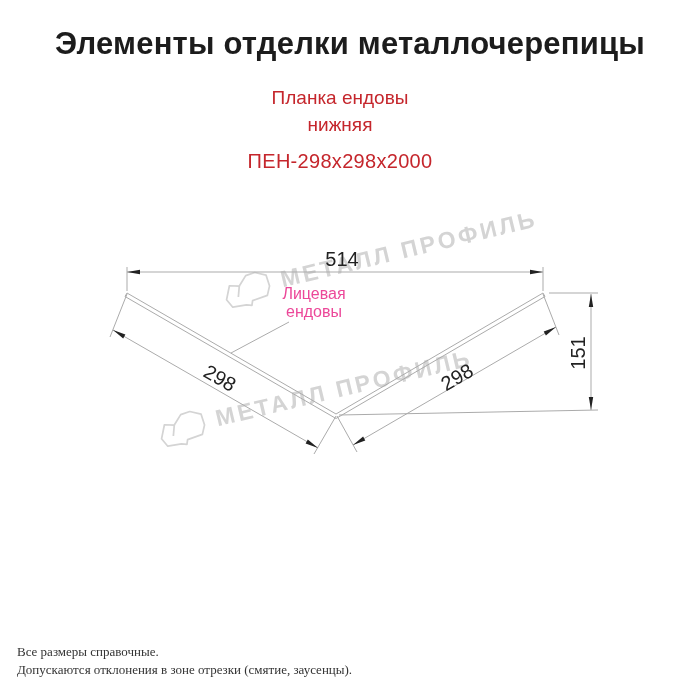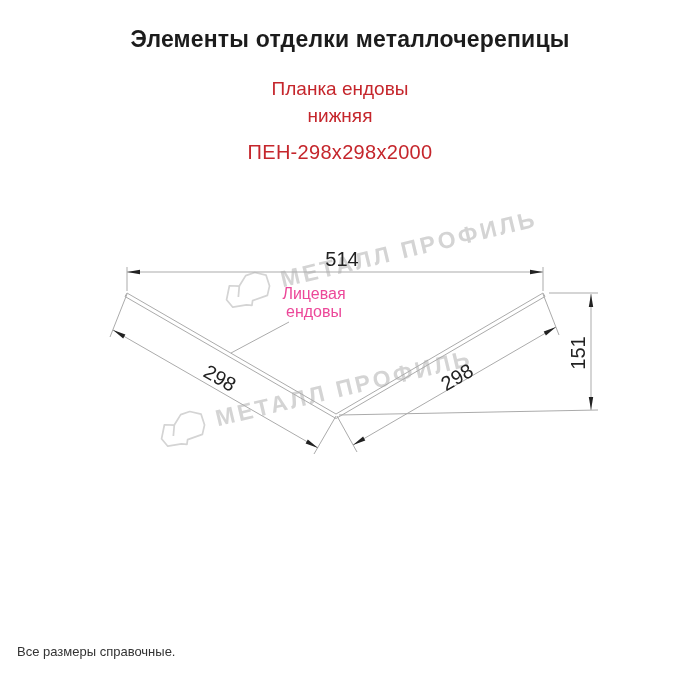--- a/index.html
+++ b/index.html
@@ -2,40 +2,40 @@
 <html><head>
 <meta charset="utf-8">
 <style>
   html,body{margin:0;padding:0;background:#ffffff;}
   .page{
     position:relative;width:700px;height:700px;background:#ffffff;overflow:hidden;
     font-family:"Liberation Sans","DejaVu Sans",sans-serif;color:#1c1c1c;
   }
   
   .hdr{position:absolute;left:0;top:0;width:700px;text-align:center;z-index:3;}
-  .title{margin-top:26px;font-size:23px;font-weight:bold;letter-spacing:.2px;color:#1c1c1c;}
+  .title{margin-top:26px;font-size:31px;font-weight:bold;letter-spacing:.2px;color:#1c1c1c;}
   .red-block{margin-top:22px;transform:translateX(-10px);color:#c5262c;}
   .subtitle{font-size:19px;line-height:27px;}
   .code{margin-top:12px;font-size:20px;letter-spacing:.3px;}
   
   .wm{position:absolute;display:flex;align-items:center;z-index:1;color:#d4d4d4;
       transform:rotate(-13.5deg);transform-origin:26px 22px;white-space:nowrap;}
   .wm .wm-text{font-size:23px;font-weight:bold;letter-spacing:3px;margin-left:10px;line-height:44px;}
   .wm svg{display:block;}
   .wm1{left:220px;top:266px;}
   .wm2{left:155px;top:405px;}
   
   .draw{position:absolute;left:0;top:0;z-index:2;}
   .draw line, .draw polyline{stroke:#ababab;stroke-width:1;fill:none;}
   .draw .dim-t{fill:#222222;font-size:20px;font-family:"Liberation Sans","DejaVu Sans",sans-serif;text-anchor:middle;}
   .draw polygon{fill:#222222;stroke:none;}
   .face-label{position:absolute;left:279px;top:285px;width:70px;text-align:center;
       font-size:16px;line-height:18px;color:#ec4899;z-index:3;}
   
-  .footer{position:absolute;left:17px;top:643px;font-size:13px;line-height:17.5px;color:#333333;z-index:3;}
+  .footer{position:absolute;left:17px;top:643px;font-size:13px;line-height:17.5px;color:#333333;z-index:3;font-family:Liberation Serif, serif;}
 </style>
 </head>
 <body>
 
 <div class="page">
 
   <div class="hdr">
     <div class="title">Элементы отделки металлочерепицы</div>
     <div class="red-block">
       <div class="subtitle">
@@ -112,15 +112,16 @@
     <line x1="289" y1="322" x2="231" y2="353"></line>
   </svg>
 
   <div class="face-label">
     <div>Лицевая</div>
     <div>ендовы</div>
   </div>
 
   <div class="footer">
     <div>Все размеры справочные.</div>
+    <div>Допускаются отклонения в зоне отрезки (смятие, заусенцы).</div>
   </div>
 
 </div>
 
 </body></html>

